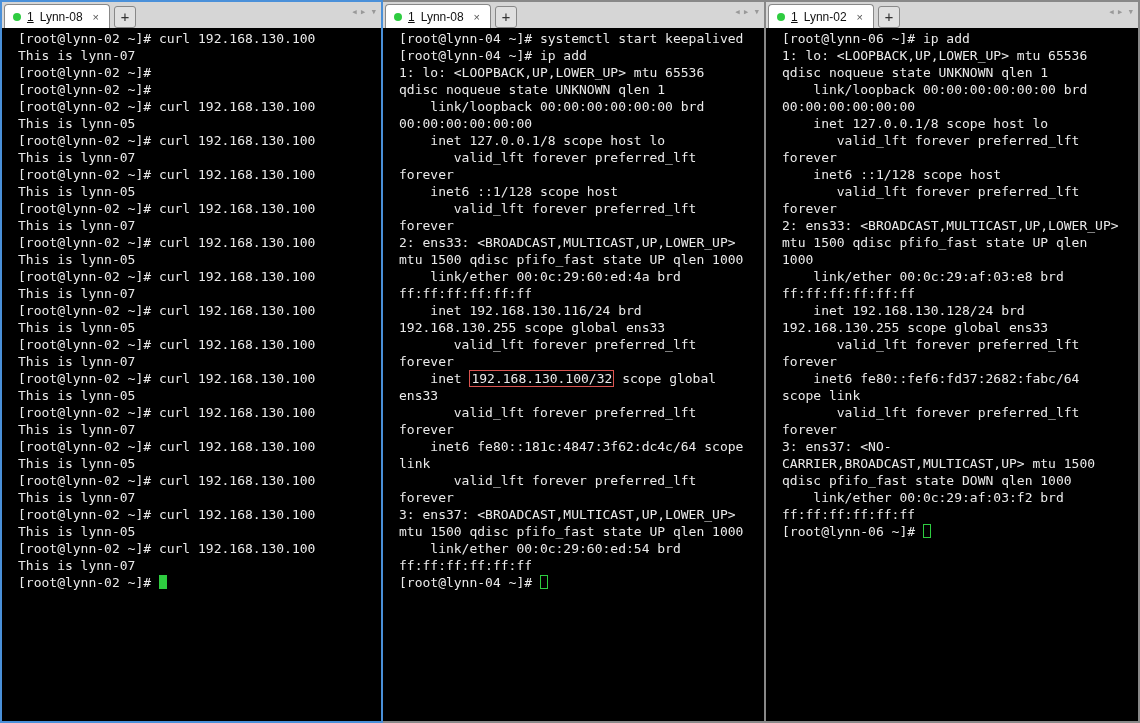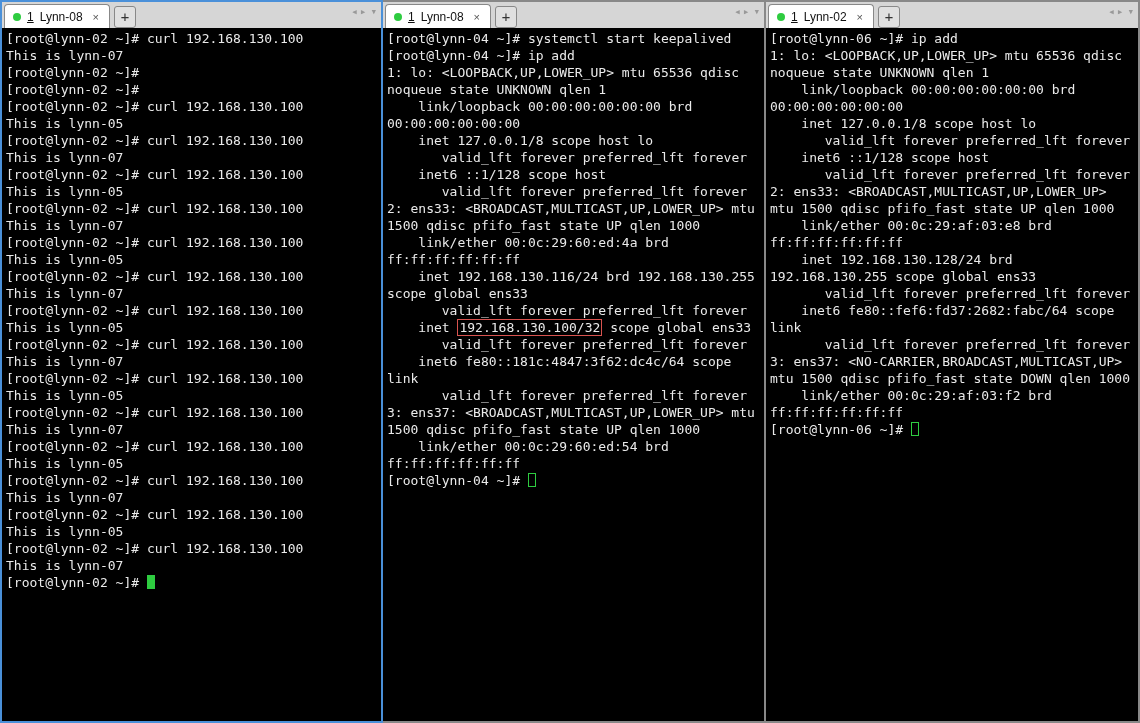--- a/index.html
+++ b/index.html
@@ -9,21 +9,21 @@
   .pane.active { border:2px solid #4a90d9; }
   .pane:not(.active){ border:2px solid #888; border-left:none;}
   .tabbar { height:26px; background:#d6d6d6; display:flex; align-items:flex-end; position:relative; }
   .tab { height:24px; padding:0 10px 0 8px; background:#fff; border:1px solid #888; border-bottom:none; border-top-left-radius:4px; border-top-right-radius:4px; display:flex; align-items:center; gap:6px; font-size:12px; font-family:sans-serif; color:#111; margin-left:2px; cursor:pointer;}
   .tab .dot { width:8px; height:8px; border-radius:50%; background:#2ecc40; display:inline-block;}
   .tab .close { font-size:11px; color:#555; margin-left:4px;}
   .newtab { width:22px; height:22px; margin-left:4px; display:flex; align-items:center; justify-content:center; font-size:14px; color:#333; background:#e0e0e0; border:1px solid #888; border-radius:3px; cursor:pointer;}
   .tabbar .navarrows { position:absolute; right:4px; top:3px; display:flex; gap:2px; align-items:center;}
   .tabbar .navarrows span{ color:#999; font-size:11px;}
   .tabbar .down{ color:#333; font-size:10px; margin-left:2px;}
-  .term { flex:1; background:#000; color:#eaeaea; padding:2px 4px; overflow:hidden; white-space:pre-wrap; line-height:17px; letter-spacing:0px;}
+  .term { flex:1; background:#000; color:#eaeaea; padding:2px 16px; overflow:hidden; white-space:pre-wrap; line-height:17px; letter-spacing:0px;}
   .cur { display:inline-block; width:8px; height:14px; vertical-align:-2px;}
   .cur.on { background:#2ecc40; }
   .cur.off { border:1px solid #2ecc40; }
   .hl { border:1px solid #d9534f; padding:0 1px; }
 </style>
 </head>
 <body>
 
 <div class="pane active" style="width: 383px;">
     <div class="tabbar">

